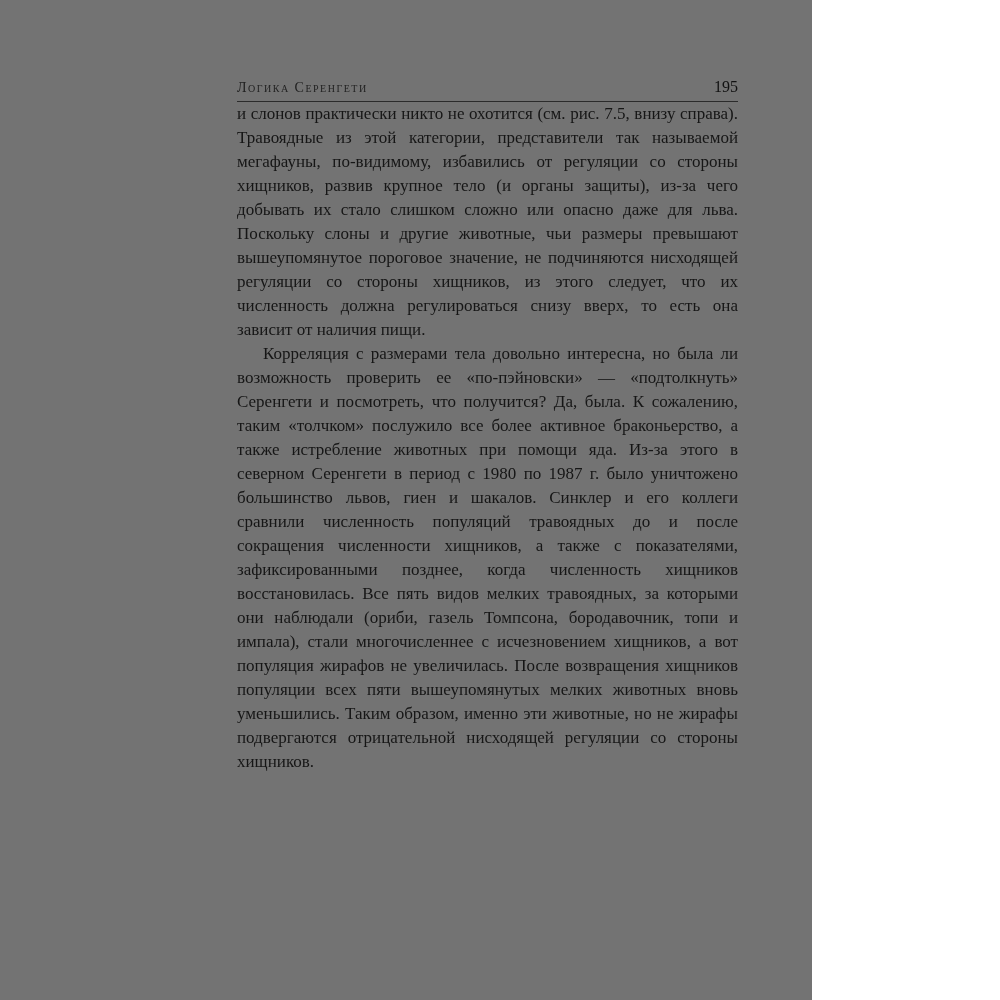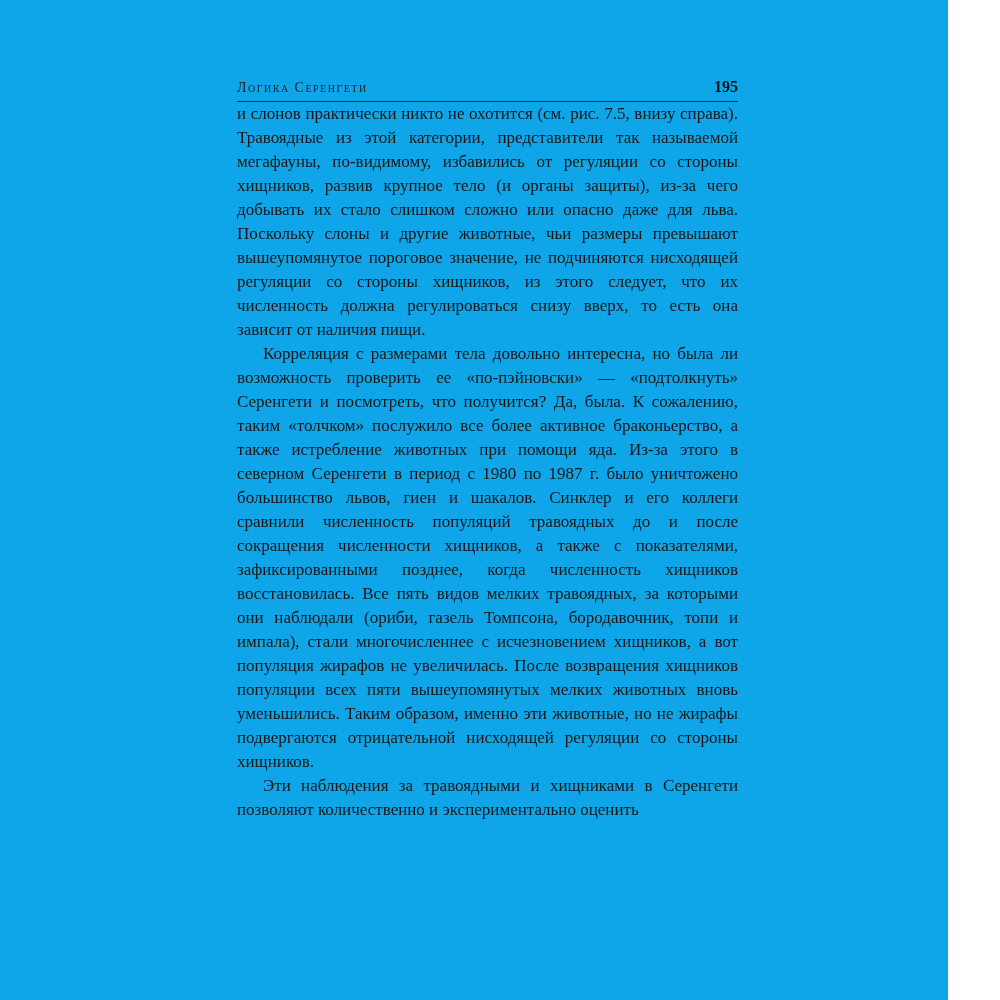--- a/index.html
+++ b/index.html
@@ -2,23 +2,23 @@
 <html lang="ru"><head>
 <meta charset="utf-8">
 <style>
   html, body {
     margin: 0;
     padding: 0;
     background: #ffffff;
   }
   .canvas {
     position: relative;
-    width: 948px;
+    width: 812px;
     height: 1000px;
-    background: #0ea5e9;
+    background: #737373;
     overflow: hidden;
   }
   .content {
     position: absolute;
     left: 237px;
     top: 78px;
     width: 501px;
     color: #1c1c1c;
   }
   .header {
@@ -27,21 +27,21 @@
     align-items: baseline;
     font-family: "Liberation Serif", serif;
   }
   .running-title {
     font-variant: small-caps;
     letter-spacing: 1.5px;
     font-size: 14px;
     color: #222222;
   }
   .page-number {
-    font-weight: bold;
+    font-weight: normal;
     font-size: 16px;
     color: #111111;
     text-align: center;
   }
   .header-rule {
     margin-top: 5px;
     border-top: 1.5px solid #2b2b2b;
     height: 0;
   }
   .body-text {
@@ -67,16 +67,15 @@
 <div class="canvas">
   <div class="content">
     <div class="header">
       <span class="running-title">Логика Серенгети</span>
       <span class="page-number">195</span>
     </div>
     <div class="header-rule"></div>
     <div class="body-text">
       <p class="para">и слонов практически никто не охотится (см. рис. 7.5, внизу справа). Травоядные из этой категории, представители так называемой мегафауны, по-видимому, избавились от регуляции со стороны хищников, развив крупное тело (и органы защиты), из-за чего добывать их стало слишком сложно или опасно даже для льва. Поскольку слоны и другие животные, чьи размеры превышают вышеупомянутое пороговое значение, не подчиняются нисходящей регуляции со стороны хищников, из этого следует, что их численность должна регулироваться снизу вверх, то есть она зависит от наличия пищи.</p>
       <p class="para indent">Корреляция с размерами тела довольно интересна, но была ли возможность проверить ее «по-пэйновски» — «подтолкнуть» Серенгети и посмотреть, что получится? Да, была. К сожалению, таким «толчком» послужило все более активное браконьерство, а также истребление животных при помощи яда. Из-за этого в северном Серенгети в период с 1980 по 1987 г. было уничтожено большинство львов, гиен и шакалов. Синклер и его коллеги сравнили численность популяций травоядных до и после сокращения численности хищников, а также с показателями, зафиксированными позднее, когда численность хищников восстановилась. Все пять видов мелких травоядных, за которыми они наблюдали (ориби, газель Томпсона, бородавочник, топи и импала), стали многочисленнее с исчезновением хищников, а вот популяция жирафов не увеличилась. После возвращения хищников популяции всех пяти вышеупомянутых мелких животных вновь уменьшились. Таким образом, именно эти животные, но не жирафы подвергаются отрицательной нисходящей регуляции со стороны хищников.</p>
-      <p class="para indent">Эти наблюдения за травоядными и хищниками в Серенгети позволяют количественно и экспериментально оценить</p>
     </div>
   </div>
 </div>
 
 </body></html>

